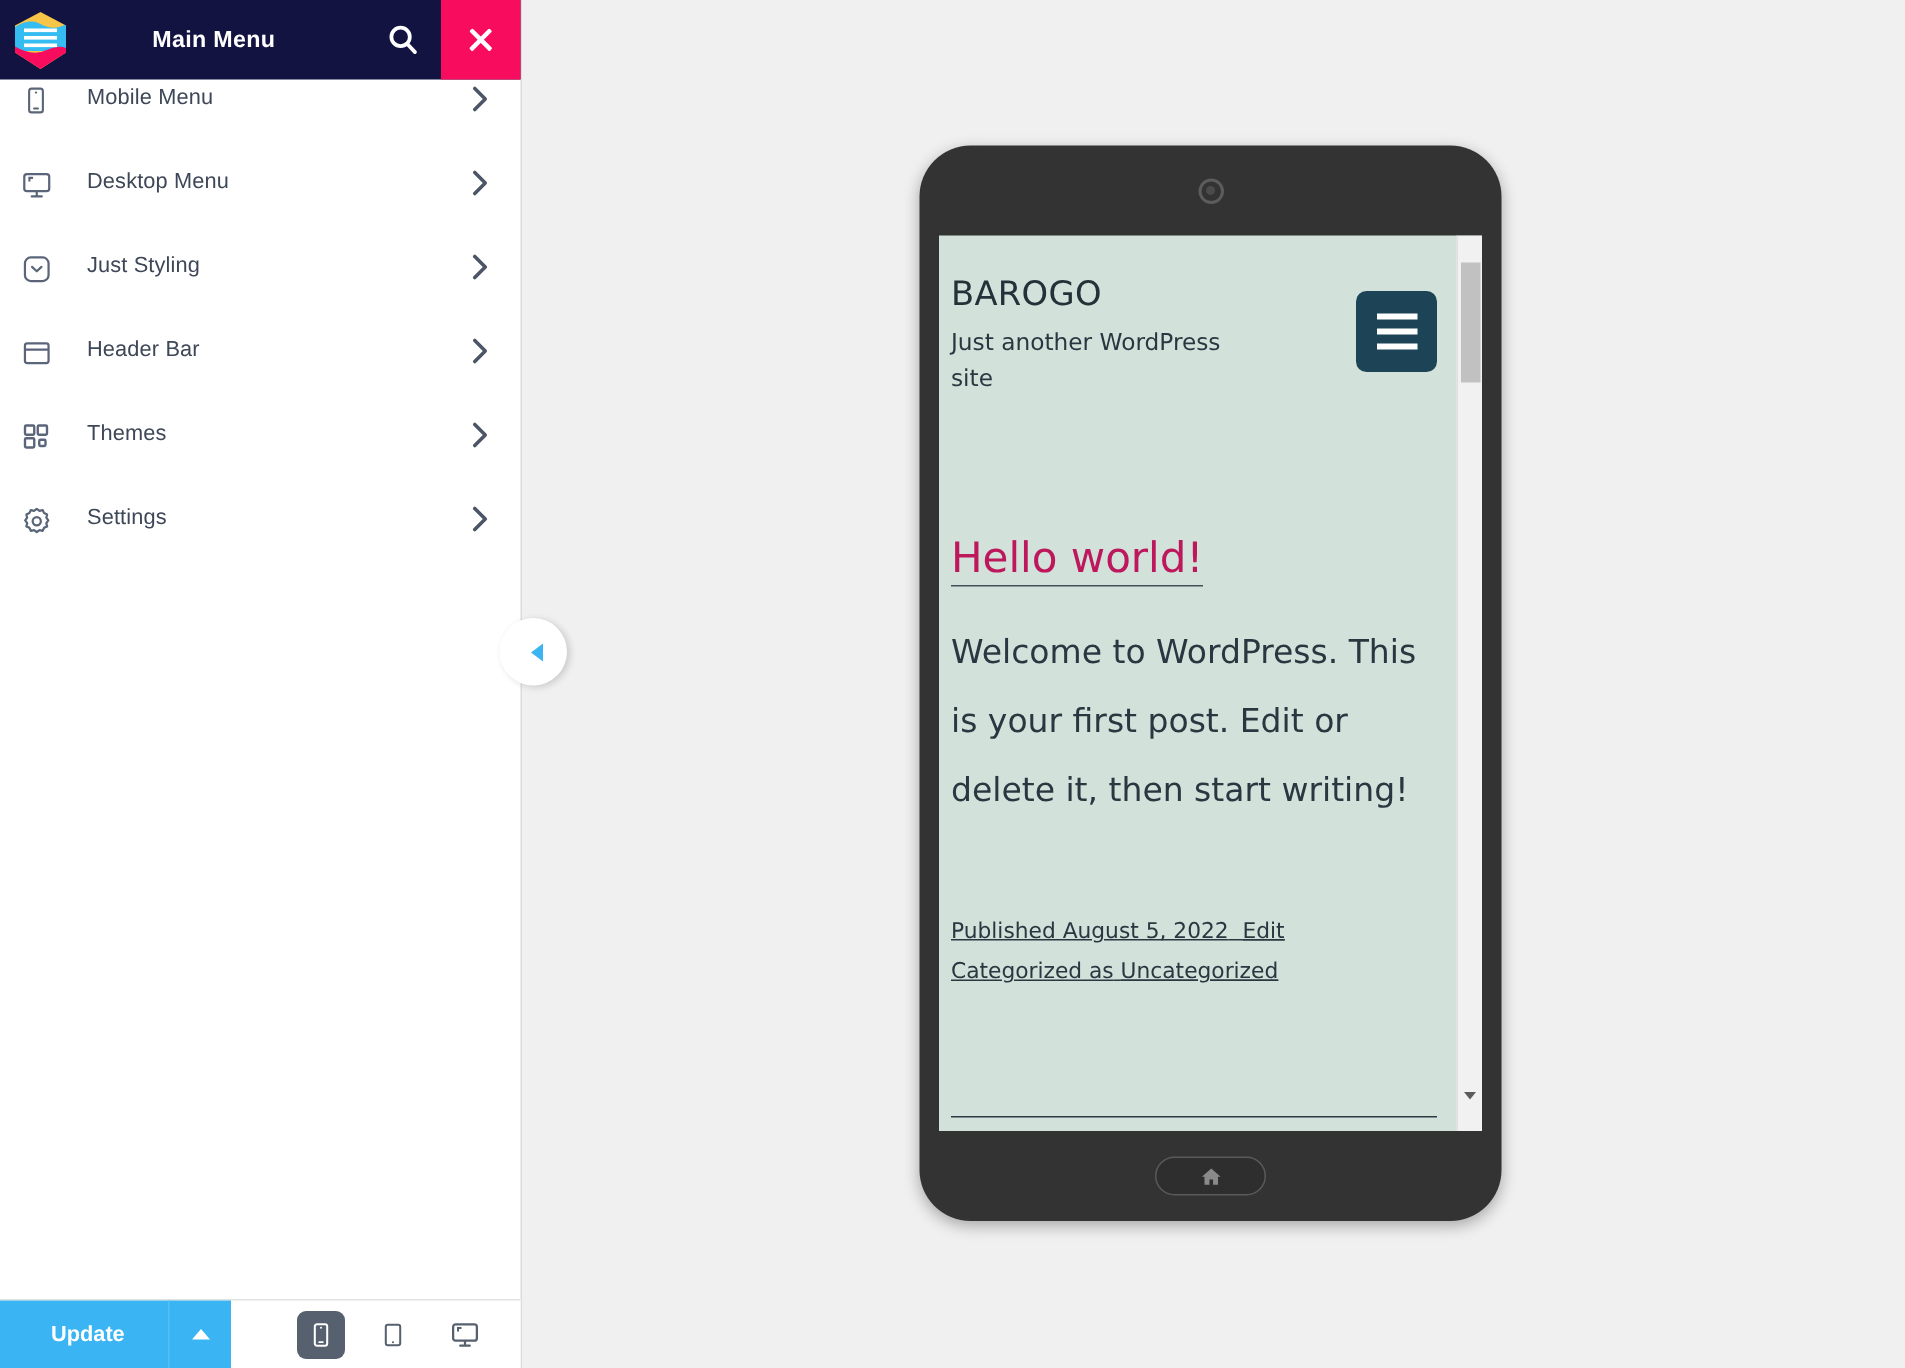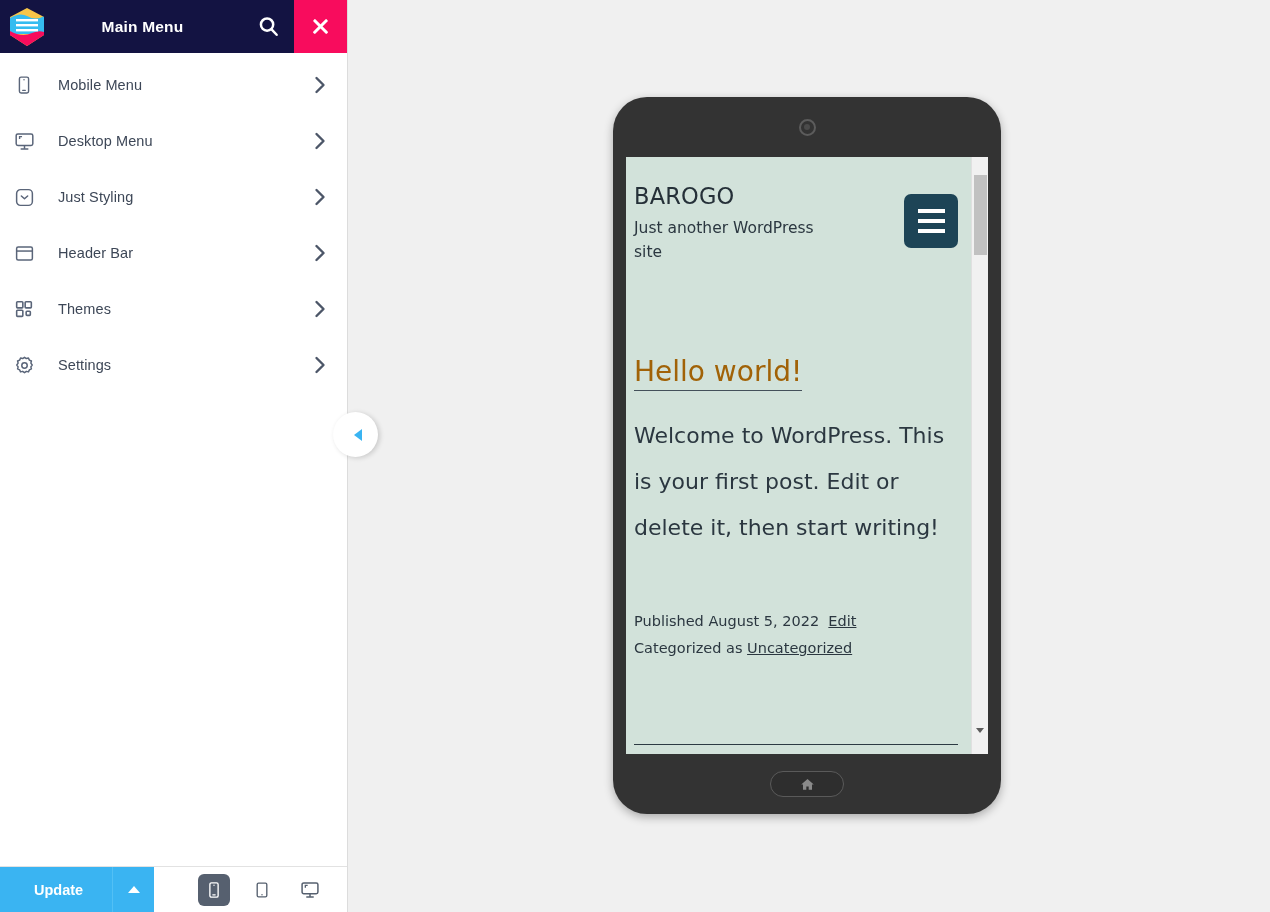--- a/index.html
+++ b/index.html
@@ -50,21 +50,21 @@
   .xglyph:before, .xglyph:after {
     content: ""; position: absolute; left: 0; top: 8px;
     width: 19px; height: 3.2px; background: #fff; border-radius: 1px;
   }
   .xglyph:before { transform: rotate(45deg); }
   .xglyph:after  { transform: rotate(-45deg); }
 
   
   .sb-list { flex: 1; overflow: hidden; padding-top: 4px; }
   .sb-item {
-    height: 56px; display: flex; align-items: center;
+    height: 56px; display: flex; align-items: flex-start;
     padding: 0 20px 0 12px; cursor: pointer;
     color: #4a5568;
   }
   .sb-ico {
     width: 36px; flex: 0 0 36px;
     display: flex; align-items: center; justify-content: flex-start;
     padding-left: 2px; color: #5a6579;
   }
   .sb-label {
     flex: 1; font-size: 14.5px; color: #3d4757;
@@ -166,31 +166,31 @@
     position: absolute; right: 0px; top: 11px;
     width: 54px; height: 54px; border-radius: 7px;
     background: #1d4456; cursor: pointer;
     display: flex; flex-direction: column; align-items: center;
     justify-content: center; gap: 6px;
   }
   .nav-toggle span { display: block; width: 27px; height: 4px; background: #fff; }
 
   .post { margin-top: 92px; }
   .post-title {
-    font-size: 28px; font-weight: normal; color: #a16207;
+    font-size: 28px; font-weight: normal; color: #be185d;
     display: inline-block;
     border-bottom: 1.5px solid #44505a; padding-bottom: 2px;
     line-height: 1.15;
   }
   .post-body {
     margin-top: 22px; font-size: 22px; line-height: 2.08;
     color: #2b3740; max-width: 325px;
   }
   .post-meta {
-    margin-top: 58px; font-size: 14.5px; line-height: 1.85; color: #2b3740;
+    margin-top: 58px; font-size: 14.5px; line-height: 1.85; color: #2b3740; text-decoration: underline;
   }
   .post-meta a { color: #2b3740; text-decoration: underline; cursor: pointer; }
   .post-rule {
     margin-top: 82px; border-top: 1.2px solid #2c3a43; width: 100%;
   }
 
   .scrollbar {
     width: 17px; flex: 0 0 17px; background: #f1f1f1;
     position: relative; display: flex; flex-direction: column;
     align-items: center; border-left: 1px solid #e0e0e0;

